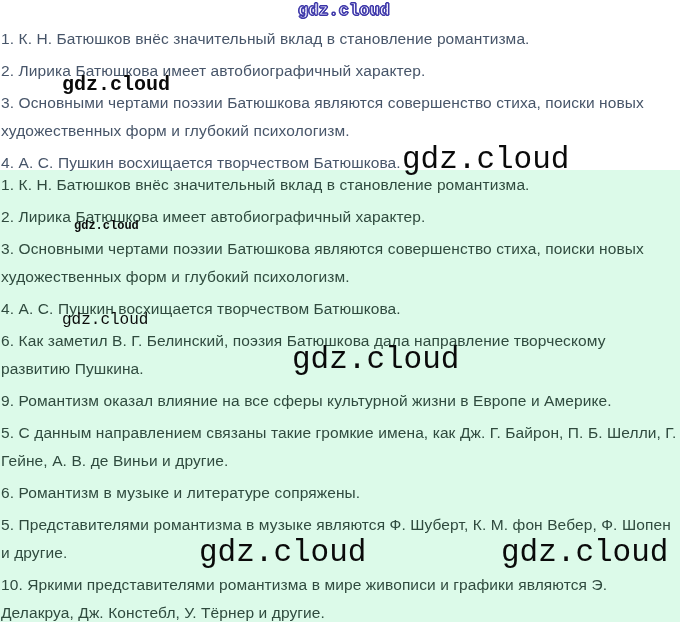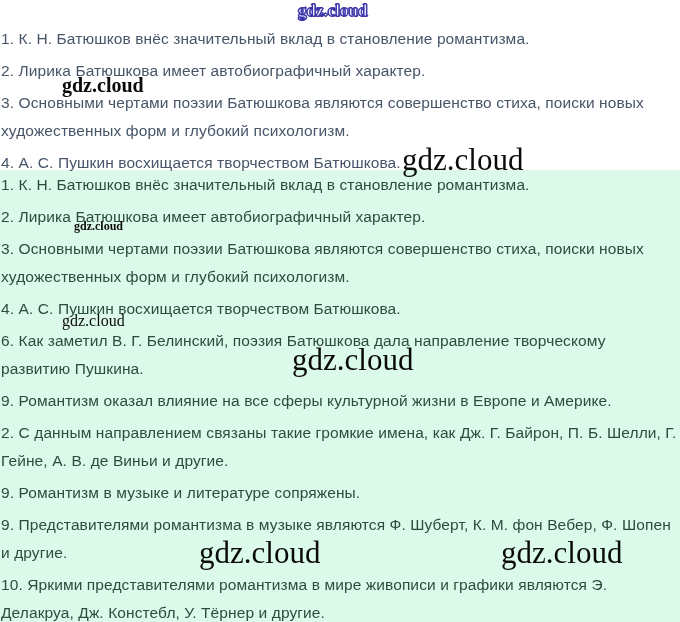--- a/index.html
+++ b/index.html
@@ -44,21 +44,21 @@
   .list-plain {
     top: 25px;
     color: var(--text_primary);
   }
   .list-highlighted {
     top: 171px;
     color: var(--text_highlight);
   }
   .wm {
     position: absolute;
-    font-family: Liberation Serif, serif;
+    font-family: Liberation Mono, monospace;
     color: var(--watermark_ink);
     line-height: 1.1;
     white-space: nowrap;
     pointer-events: none;
   }
   .wm-outline {
     left: 298px; top: 2px;
     font-size: 17px;
     font-weight: 700;
     color: #f4f2ff;
@@ -92,24 +92,24 @@
 
 <div class="answer-list list-highlighted">
   <p>1. К. Н. Батюшков внёс значительный вклад в становление романтизма.</p>
   <p>2. Лирика Батюшкова имеет автобиографичный характер.</p>
   <p>3. Основными чертами поэзии Батюшкова являются совершенство стиха, поиски новых
 художественных форм и глубокий психологизм.</p>
   <p>4. А. С. Пушкин восхищается творчеством Батюшкова.</p>
   <p>6. Как заметил В. Г. Белинский, поэзия Батюшкова дала направление творческому
 развитию Пушкина.</p>
   <p>9. Романтизм оказал влияние на все сферы культурной жизни в Европе и Америке.</p>
-  <p>2. С данным направлением связаны такие громкие имена, как Дж. Г. Байрон, П. Б. Шелли, Г.
+  <p>5. С данным направлением связаны такие громкие имена, как Дж. Г. Байрон, П. Б. Шелли, Г.
 Гейне, А. В. де Виньи и другие.</p>
-  <p>9. Романтизм в музыке и литературе сопряжены.</p>
-  <p>9. Представителями романтизма в музыке являются Ф. Шуберт, К. М. фон Вебер, Ф. Шопен
+  <p>6. Романтизм в музыке и литературе сопряжены.</p>
+  <p>5. Представителями романтизма в музыке являются Ф. Шуберт, К. М. фон Вебер, Ф. Шопен
 и другие.</p>
   <p>10. Яркими представителями романтизма в мире живописи и графики являются Э.
 Делакруа, Дж. Констебл, У. Тёрнер и другие.</p>
 </div>
 
 <div class="wm wm-outline">gdz.cloud</div>
 <div class="wm wm-bold-small">gdz.cloud</div>
 <div class="wm wm-large-right">gdz.cloud</div>
 <div class="wm wm-tiny">gdz.cloud</div>
 <div class="wm wm-small">gdz.cloud</div>

